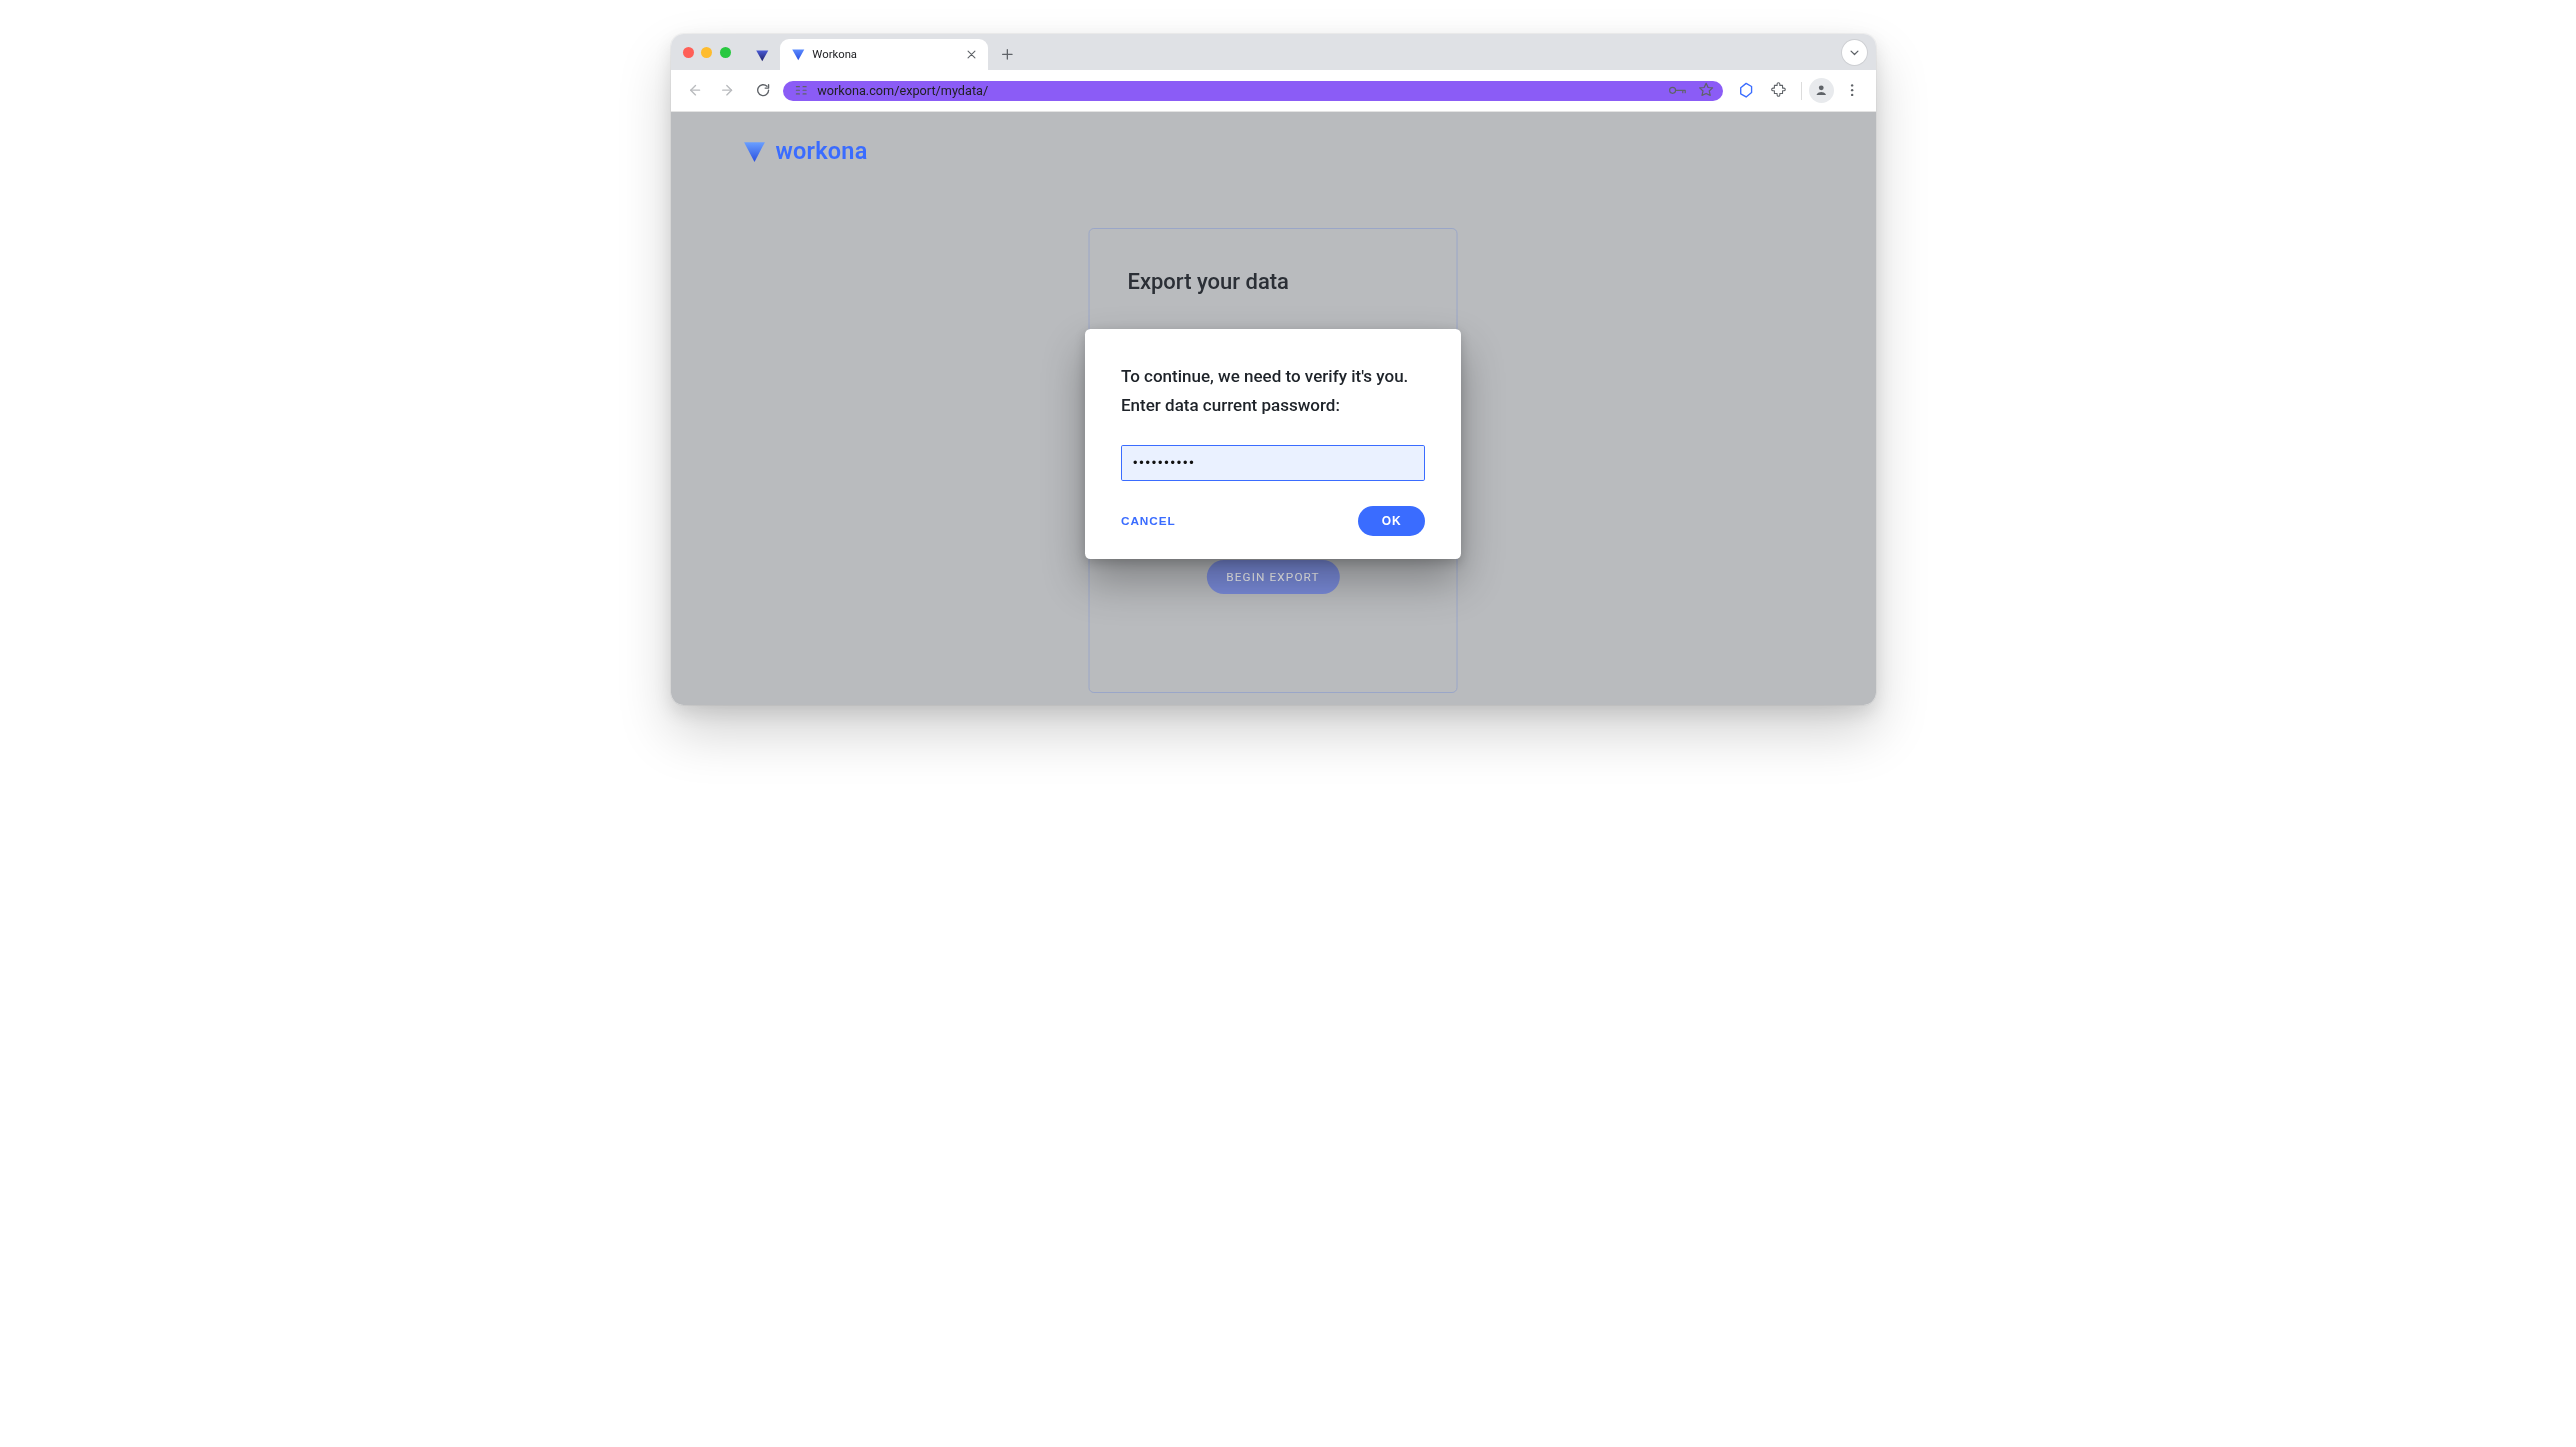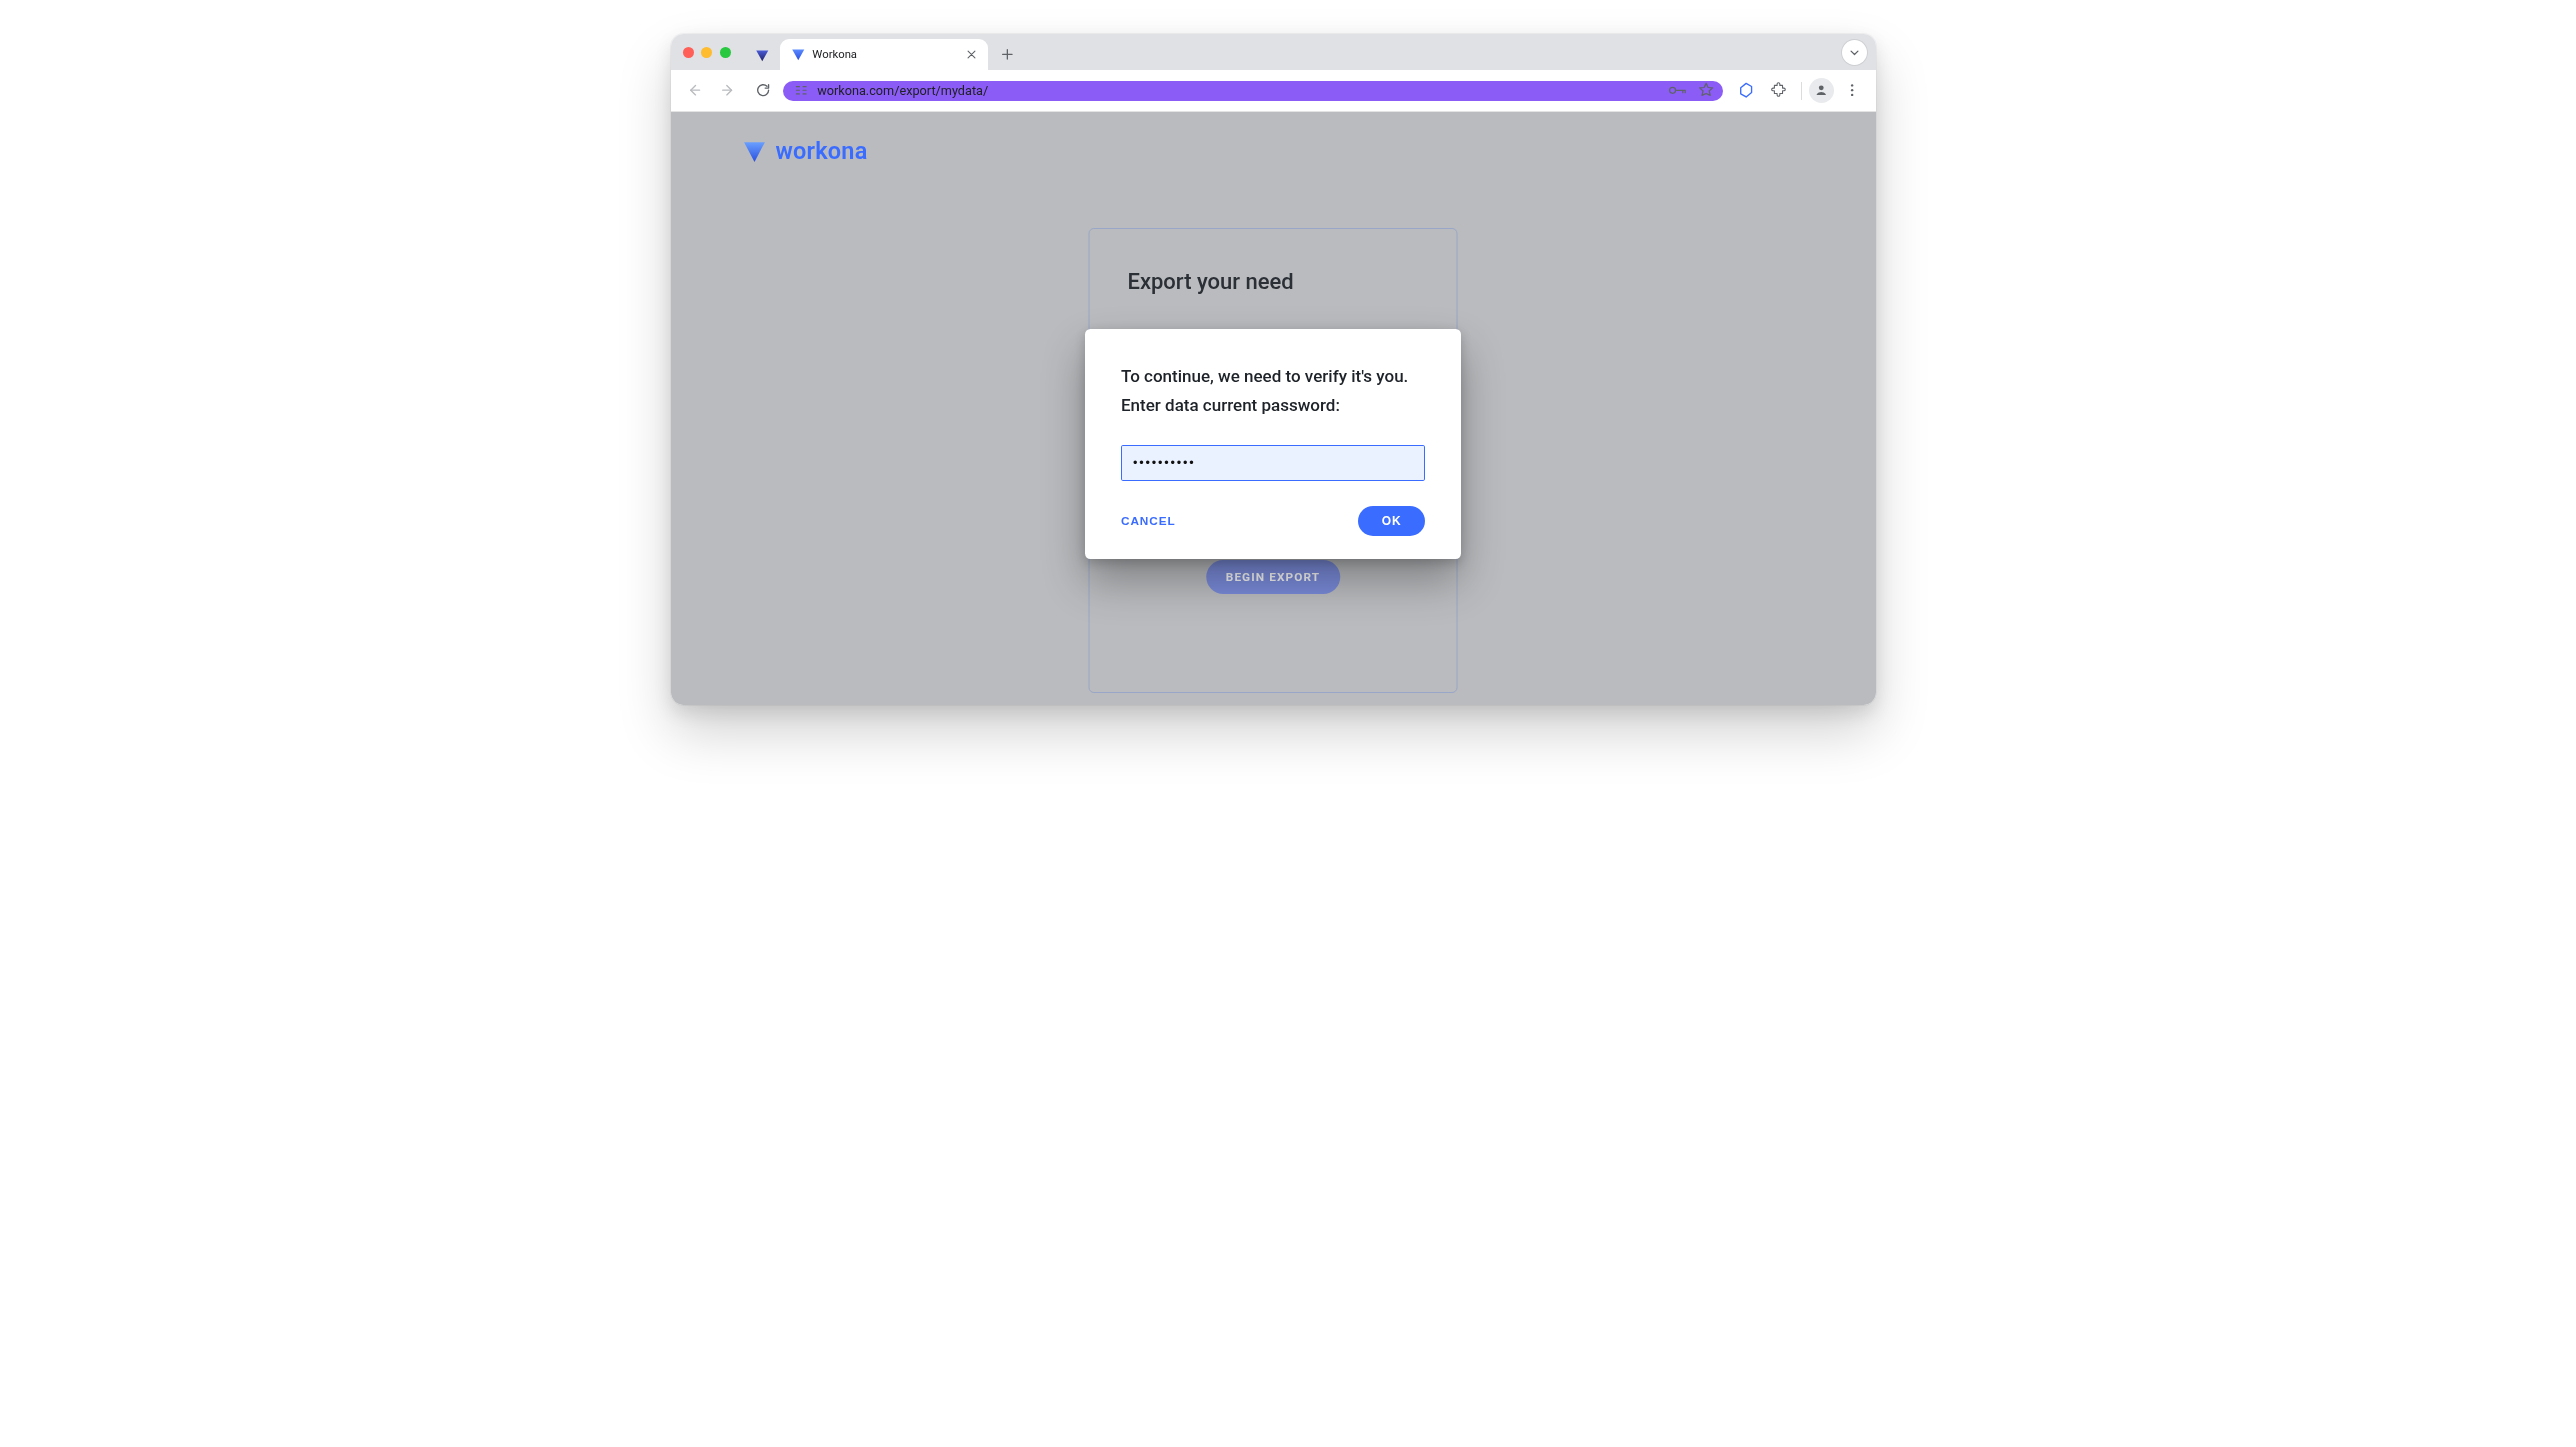--- a/index.html
+++ b/index.html
@@ -168,21 +168,21 @@
   }
   .card-title { font-size:22px; color:#2b2f36; font-weight:500; }
   .begin-btn {
     position:absolute;
     left:50%; transform:translateX(-50%);
     bottom:98px;
     padding: 10px 20px;
     border-radius:20px;
     background:#6f82dd;
     color:#fff;
-    font-weight:700;
+    font-weight:400;
     font-size:11.8px;
     letter-spacing:1.1px;
     opacity:0.85;
   }
 
   
   .modal {
     position:absolute;
     left:50%; transform:translateX(-50%);
     top:217px;
@@ -364,21 +364,21 @@
               <stop offset="0%" stop-color="#6aa0ff"></stop>
                 <stop offset="100%" stop-color="#2a4fe0"></stop>
             </linearGradient>
           </defs>
           <polygon points="2,3 22,3 12,22" fill="url(#gbrand)"></polygon>
         </svg>
         <span class="word">workona</span>
       </div>
 
       <div class="card">
-        <div class="card-title">Export your need</div>
+        <div class="card-title">Export your data</div>
         <div class="begin-btn">BEGIN EXPORT</div>
       </div>
 
       <div class="scrim"></div>
 
       <div class="modal">
         <div class="msg">
           <span>To continue, we need to verify it's you.</span><br>
           <span>Enter data current password:</span>
         </div>

